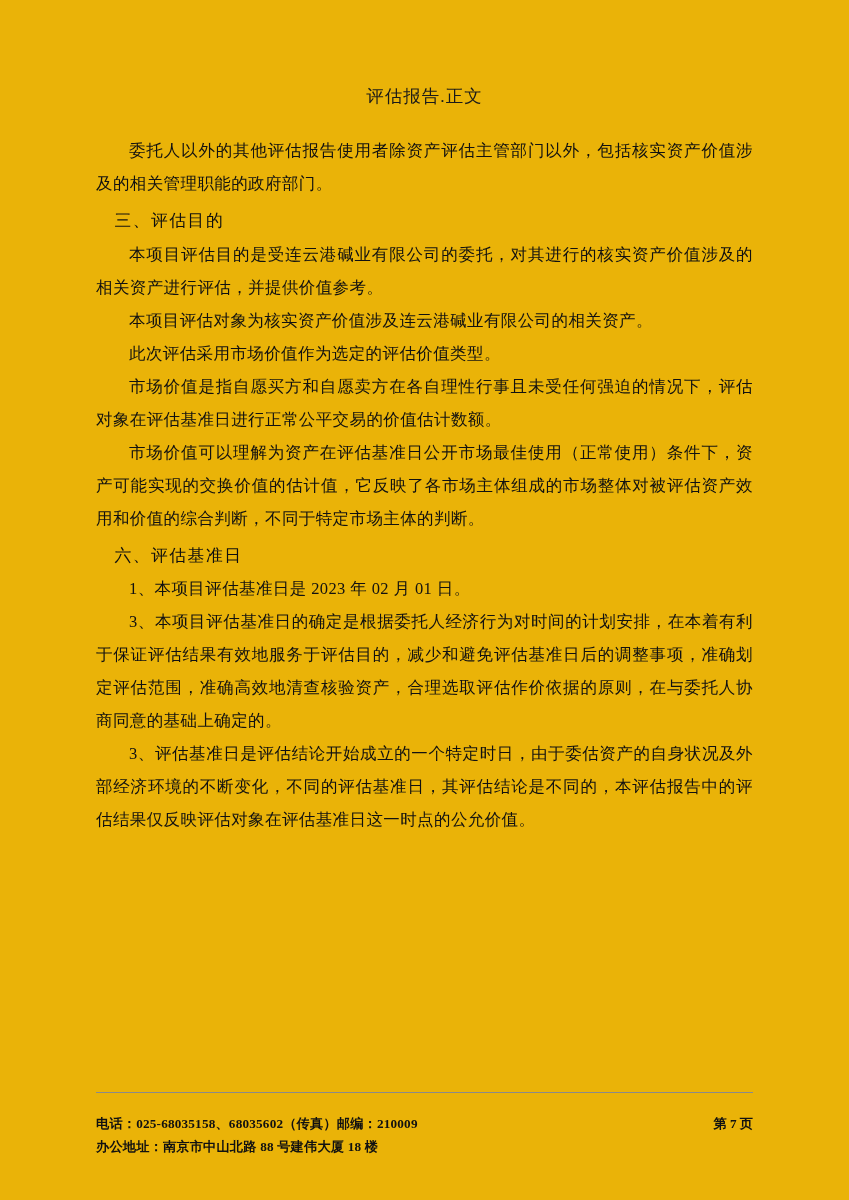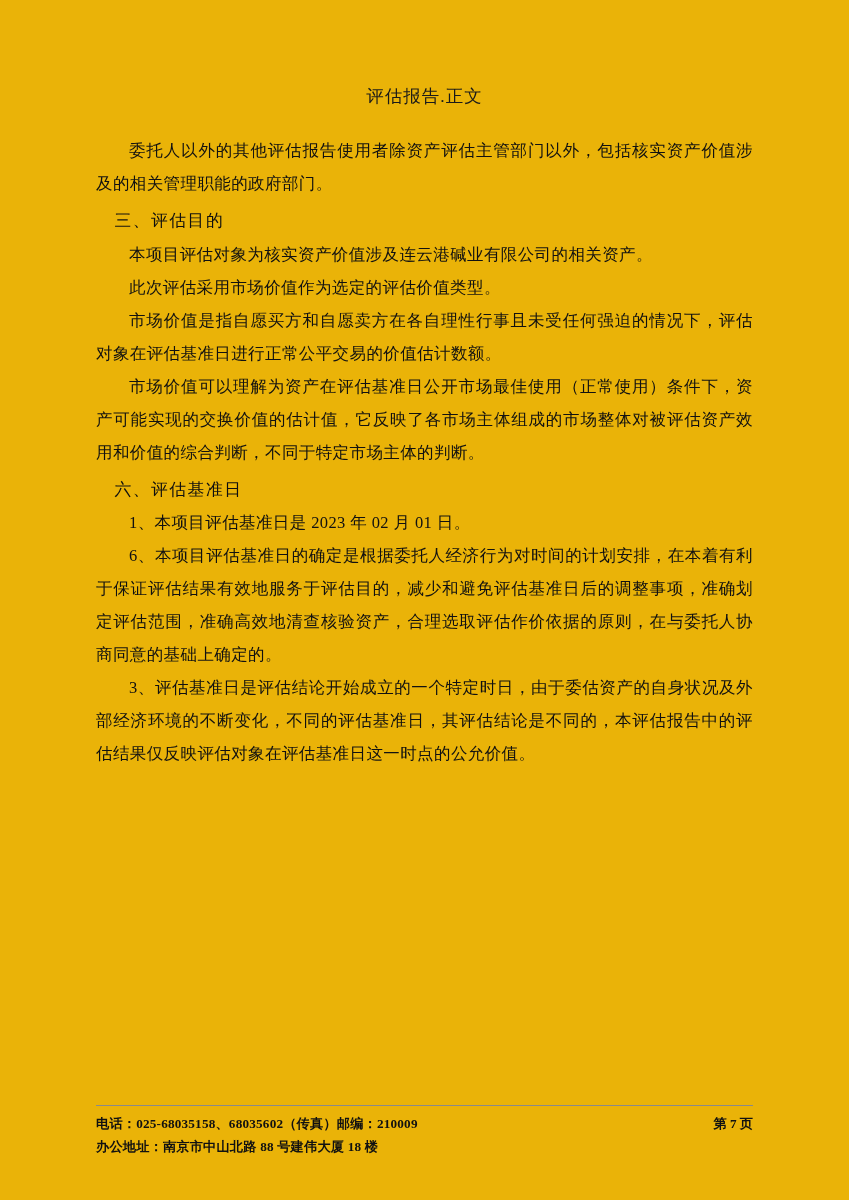--- a/index.html
+++ b/index.html
@@ -46,21 +46,21 @@
     letter-spacing: 1.5px;
     line-height: 2.0;
     color: #0f0f0f;
   }
   .footer {
     position: absolute;
     left: 96px;
     right: 96px;
     bottom: 42px;
     border-top: 1px solid #8a8a8a;
-    padding-top: 6px;
+    padding-top: 19px;
     font-size: 13.2px;
     color: #111;
     line-height: 1.75;
   }
   .footer-row {
     display: flex;
     justify-content: space-between;
     align-items: flex-start;
   }
   .footer-left {
@@ -81,27 +81,28 @@
 </head>
 <body>
 
 <div class="page">
 
   <div class="doc-title">评估报告.正文</div>
 
   <div class="body-area">
     <p class="para">委托人以外的其他评估报告使用者除资产评估主管部门以外，包括核实资产价值涉及的相关管理职能的政府部门。</p>
     <h2 class="section">三、评估目的</h2>
+    <p class="para">本项目评估目的是受连云港碱业有限公司的委托，对其进行的核实资产价值涉及的相关资产进行评估，并提供价值参考。</p>
     <p class="para">本项目评估对象为核实资产价值涉及连云港碱业有限公司的相关资产。</p>
     <p class="para">此次评估采用市场价值作为选定的评估价值类型。</p>
     <p class="para">市场价值是指自愿买方和自愿卖方在各自理性行事且未受任何强迫的情况下，评估对象在评估基准日进行正常公平交易的价值估计数额。</p>
     <p class="para">市场价值可以理解为资产在评估基准日公开市场最佳使用（正常使用）条件下，资产可能实现的交换价值的估计值，它反映了各市场主体组成的市场整体对被评估资产效用和价值的综合判断，不同于特定市场主体的判断。</p>
     <h2 class="section">六、评估基准日</h2>
     <p class="para">1、本项目评估基准日是 2023 年 02 月 01 日。</p>
-    <p class="para">6、本项目评估基准日的确定是根据委托人经济行为对时间的计划安排，在本着有利于保证评估结果有效地服务于评估目的，减少和避免评估基准日后的调整事项，准确划定评估范围，准确高效地清查核验资产，合理选取评估作价依据的原则，在与委托人协商同意的基础上确定的。</p>
+    <p class="para">3、本项目评估基准日的确定是根据委托人经济行为对时间的计划安排，在本着有利于保证评估结果有效地服务于评估目的，减少和避免评估基准日后的调整事项，准确划定评估范围，准确高效地清查核验资产，合理选取评估作价依据的原则，在与委托人协商同意的基础上确定的。</p>
     <p class="para">3、评估基准日是评估结论开始成立的一个特定时日，由于委估资产的自身状况及外部经济环境的不断变化，不同的评估基准日，其评估结论是不同的，本评估报告中的评估结果仅反映评估对象在评估基准日这一时点的公允价值。</p>
   </div>
 
   <div class="footer">
     <div class="footer-row">
       <div class="footer-left">电话：025-68035158、68035602（传真）邮编：210009</div>
       <div class="footer-right">第 7 页</div>
     </div>
     <div class="footer-line2">办公地址：南京市中山北路 88 号建伟大厦 18 楼</div>
   </div>

